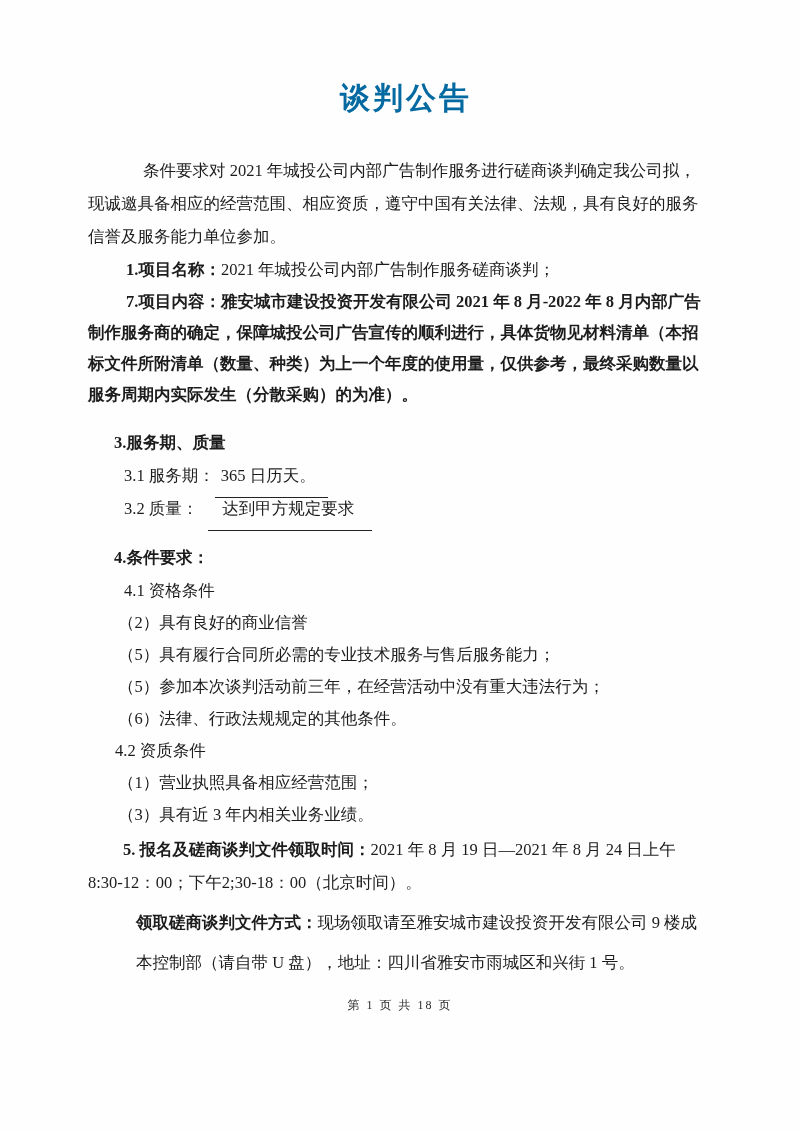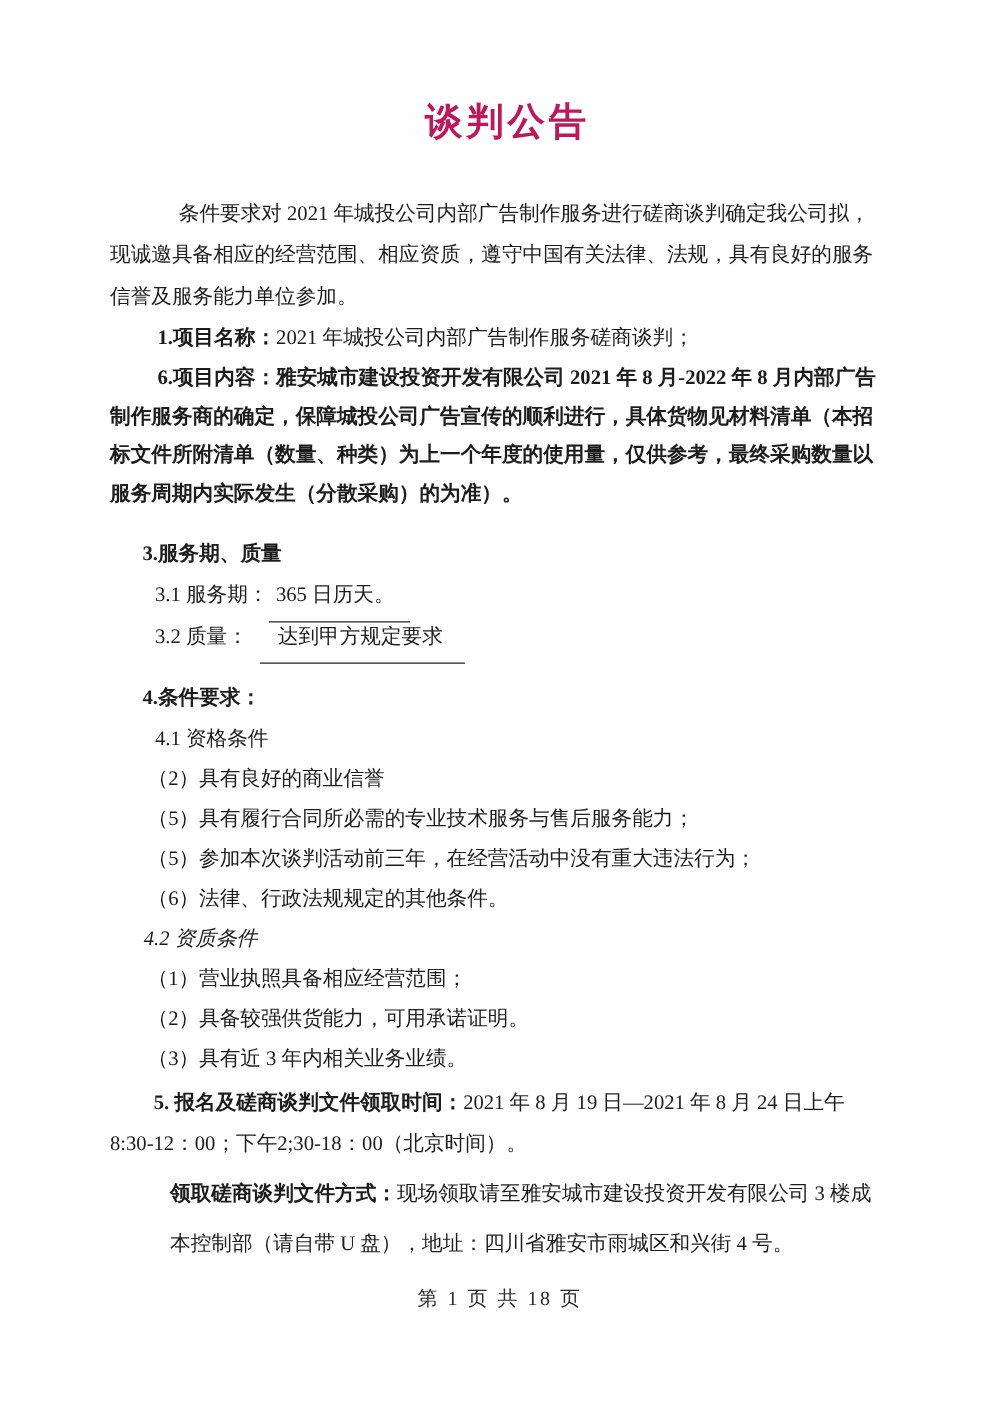--- a/index.html
+++ b/index.html
@@ -16,89 +16,88 @@
     background: #fefefe;
   }
   .title {
     margin: 0;
     padding-top: 80px;
     text-align: center;
     font-size: 30px;
     line-height: 36px;
     font-weight: bold;
     letter-spacing: 3px;
-    color: #be185d;
+    color: #0369a1;
     padding-left: 12px;
   }
   .content {
     margin: 0 90px 0 88px;
   }
   p { margin: 0; font-size: 16.5px; line-height: 33px; }
   .u { text-underline-offset: 5px; text-decoration-thickness: 1px; }
   .b { font-weight: bold; }
   .p-intro { margin-top: 38px; text-indent: 55px; }
   .p-item1 { text-indent: 38px; }
   .p-item2 { text-indent: 38px; line-height: 31px; }
   .h-sec   { text-indent: 26px; font-weight: bold; margin-top: 16px; }
   .p-sub   { text-indent: 36px; }
   .li      { text-indent: 30px; line-height: 32px; }
-  .p-42    { text-indent: 27px; line-height: 32px; font-style: italic; }
+  .p-42    { text-indent: 27px; line-height: 32px; }
   .p-5     { text-indent: 35px; margin-top: 2px; }
   .p-6     { margin-left: 48px; line-height: 40px; margin-top: 4px; }
   .uv {
     border-bottom: 1px solid #222;
     padding-bottom: 12px;
   }
   .uv31 { padding-left: 6px;  padding-right: 12px; }
   .uv32 { margin-left: 10px; padding-left: 14px; padding-right: 18px; }
   .footer {
     text-align: center;
-    font-size: 16px;
+    font-size: 12px;
     letter-spacing: 2px;
     color: #2a2a2a;
     margin-top: 14px;
   }
 </style>
 </head>
 <body>
 
 <div class="page">
 
   <h1 class="title">谈判公告</h1>
 
   <div class="content">
 
     <p class="p-intro"><span>条件要求</span><span class="u">对 2021 年城投公司内部广告制作服务</span><span>进行磋商谈判确定</span><span class="u">我公司拟</span><span>，现诚邀具备相应的经营范围、相应资质，遵守中国有关法律、法规，具有良好的服务信誉及服务能力单位参加。</span></p>
 
     <p class="p-item1"><span class="b">1.项目名称：</span><span class="u">2021 年城投公司内部广告制作服务磋商谈判</span><span>；</span></p>
 
-    <p class="p-item2"><span class="b">6.项目内容：</span><span class="u b">雅安城市建设投资开发有限公司 2021 年 8 月-2022 年 8 月内部广告制作服务商的确定，保障城投公司广告宣传的顺利进行，具体货物见材料清单（本招标文件所附清单（数量、种类）为上一个年度的使用量，仅供参考，最终采购数量以服务周期内实际发生（分散采购）的为准）。</span></p>
+    <p class="p-item2"><span class="b">7.项目内容：</span><span class="u b">雅安城市建设投资开发有限公司 2021 年 8 月-2022 年 8 月内部广告制作服务商的确定，保障城投公司广告宣传的顺利进行，具体货物见材料清单（本招标文件所附清单（数量、种类）为上一个年度的使用量，仅供参考，最终采购数量以服务周期内实际发生（分散采购）的为准）。</span></p>
 
     <p class="h-sec">3.服务期、质量</p>
 
     <p class="p-sub"><span>3.1 服务期：</span><span class="uv uv31">365 日历天。</span></p>
 
     <p class="p-sub"><span>3.2 质量：</span><span class="uv uv32">达到甲方规定要求</span></p>
 
     <p class="h-sec">4.条件要求：</p>
 
     <p class="p-sub">4.1 资格条件</p>
 
     <p class="li">（2）具有良好的商业信誉</p>
     <p class="li">（5）具有履行合同所必需的专业技术服务与售后服务能力；</p>
     <p class="li">（5）参加本次谈判活动前三年，在经营活动中没有重大违法行为；</p>
     <p class="li">（6）法律、行政法规规定的其他条件。</p>
 
     <p class="p-42">4.2 资质条件</p>
 
     <p class="li">（1）营业执照具备相应经营范围；</p>
-    <p class="li">（2）具备较强供货能力，可用承诺证明。</p>
     <p class="li">（3）具有近 3 年内相关业务业绩。</p>
 
     <p class="p-5"><span class="b">5. 报名及磋商谈判文件领取时间：</span><span class="u">2021 </span><span>年</span><span class="u"> 8 </span><span>月</span><span class="u"> 19 </span><span>日—</span><span class="u">2021 </span><span>年 </span><span class="u">8 </span><span>月</span><span class="u"> 24 </span><span>日上午8:30-12：00；下午2;30-18：00（北京时间）。</span></p>
 
-    <p class="p-6"><span class="b">领取磋商谈判文件方式：</span><span>现场领取请至雅安城市建设投资开发有限公司 3 楼成本控制部（请自带 U 盘），地址：四川省雅安市雨城区和兴街 4 号。</span></p>
+    <p class="p-6"><span class="b">领取磋商谈判文件方式：</span><span>现场领取请至雅安城市建设投资开发有限公司 9 楼成本控制部（请自带 U 盘），地址：四川省雅安市雨城区和兴街 1 号。</span></p>
 
   </div>
 
   <div class="footer">第 1 页 共 18 页</div>
 
 </div>
 
 </body></html>

